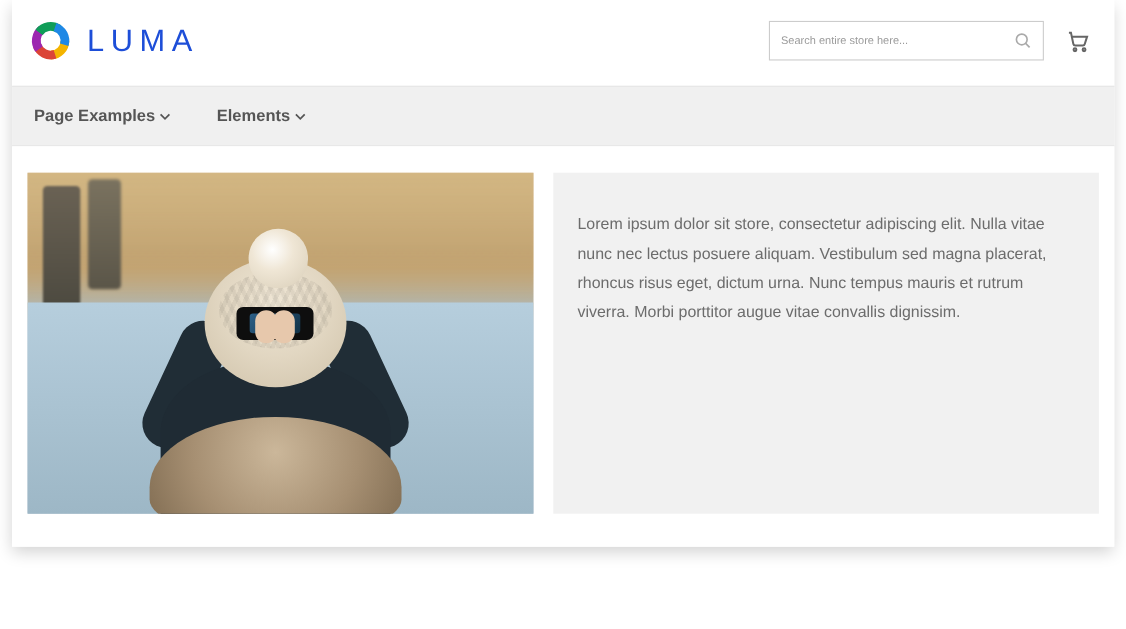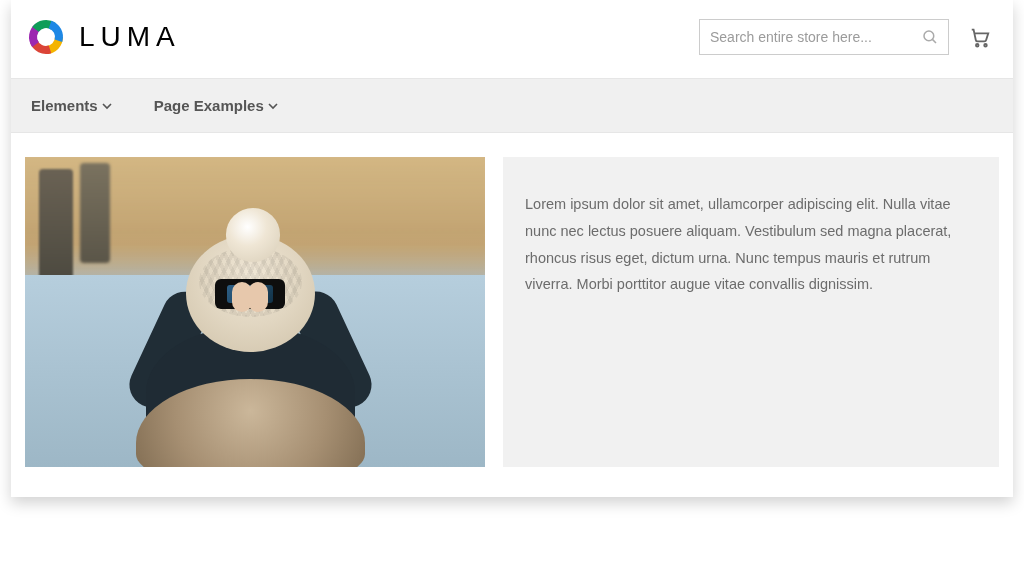--- a/index.html
+++ b/index.html
@@ -27,41 +27,41 @@
   }
   .brand {
     display: flex;
     align-items: center;
     gap: 12px;
   }
   .brand-name {
     font-size: 28px;
     letter-spacing: 6px;
     font-weight: 400;
-    color: #000000;
+    color: #1d4ed8;
   }
   .header-right {
     display: flex;
     align-items: center;
     gap: 18px;
   }
   .search-wrap {
     position: relative;
     width: 250px;
     height: 36px;
     border: 1px solid #ccc;
     background: #fff;
   }
   .search-input {
     width: 100%;
     height: 100%;
     border: none;
     outline: none;
     padding: 0 34px 0 10px;
-    font-size: 14px;
+    font-size: 10px;
     color: #777;
     background: transparent;
   }
   .search-input::placeholder { color: #9b9b9b; }
   .search-btn {
     position: absolute;
     right: 4px; top: 50%;
     transform: translateY(-50%);
     width: 28px; height: 28px;
     display: flex; align-items: center; justify-content: center;
@@ -236,29 +236,29 @@
             <circle cx="9" cy="21" r="1.4"></circle>
             <circle cx="18" cy="21" r="1.4"></circle>
           </svg>
         </span>
       </button>
     </div>
   </header>
 
   <nav class="navbar">
     <div class="nav-item">
-      <span>Elements</span>
+      <span>Page Examples</span>
       <span class="chev">
         <svg width="10" height="10" viewBox="0 0 10 10">
             <path d="M1 3l4 4 4-4" fill="none" stroke="#555" stroke-width="1.6"></path>
           </svg>
       </span>
     </div>
     <div class="nav-item">
-      <span>Page Examples</span>
+      <span>Elements</span>
       <span class="chev">
         <svg width="10" height="10" viewBox="0 0 10 10">
             <path d="M1 3l4 4 4-4" fill="none" stroke="#555" stroke-width="1.6"></path>
           </svg>
       </span>
     </div>
   </nav>
 
   <section class="content-row">
 
@@ -279,18 +279,18 @@
             <div class="thumb-l"></div>
             <div class="phone"></div>
             <div class="thumb-r"></div>
           </div>
         </div>
       </div>
     </div>
 
     <div class="col">
       <div class="text-block right">
-        <p>Lorem ipsum dolor sit amet, ullamcorper adipiscing elit. Nulla vitae nunc nec lectus posuere aliquam. Vestibulum sed magna placerat, rhoncus risus eget, dictum urna. Nunc tempus mauris et rutrum viverra. Morbi porttitor augue vitae convallis dignissim.</p>
+        <p>Lorem ipsum dolor sit store, consectetur adipiscing elit. Nulla vitae nunc nec lectus posuere aliquam. Vestibulum sed magna placerat, rhoncus risus eget, dictum urna. Nunc tempus mauris et rutrum viverra. Morbi porttitor augue vitae convallis dignissim.</p>
       </div>
     </div>
   </section>
 
 </div>
 
 </body></html>

